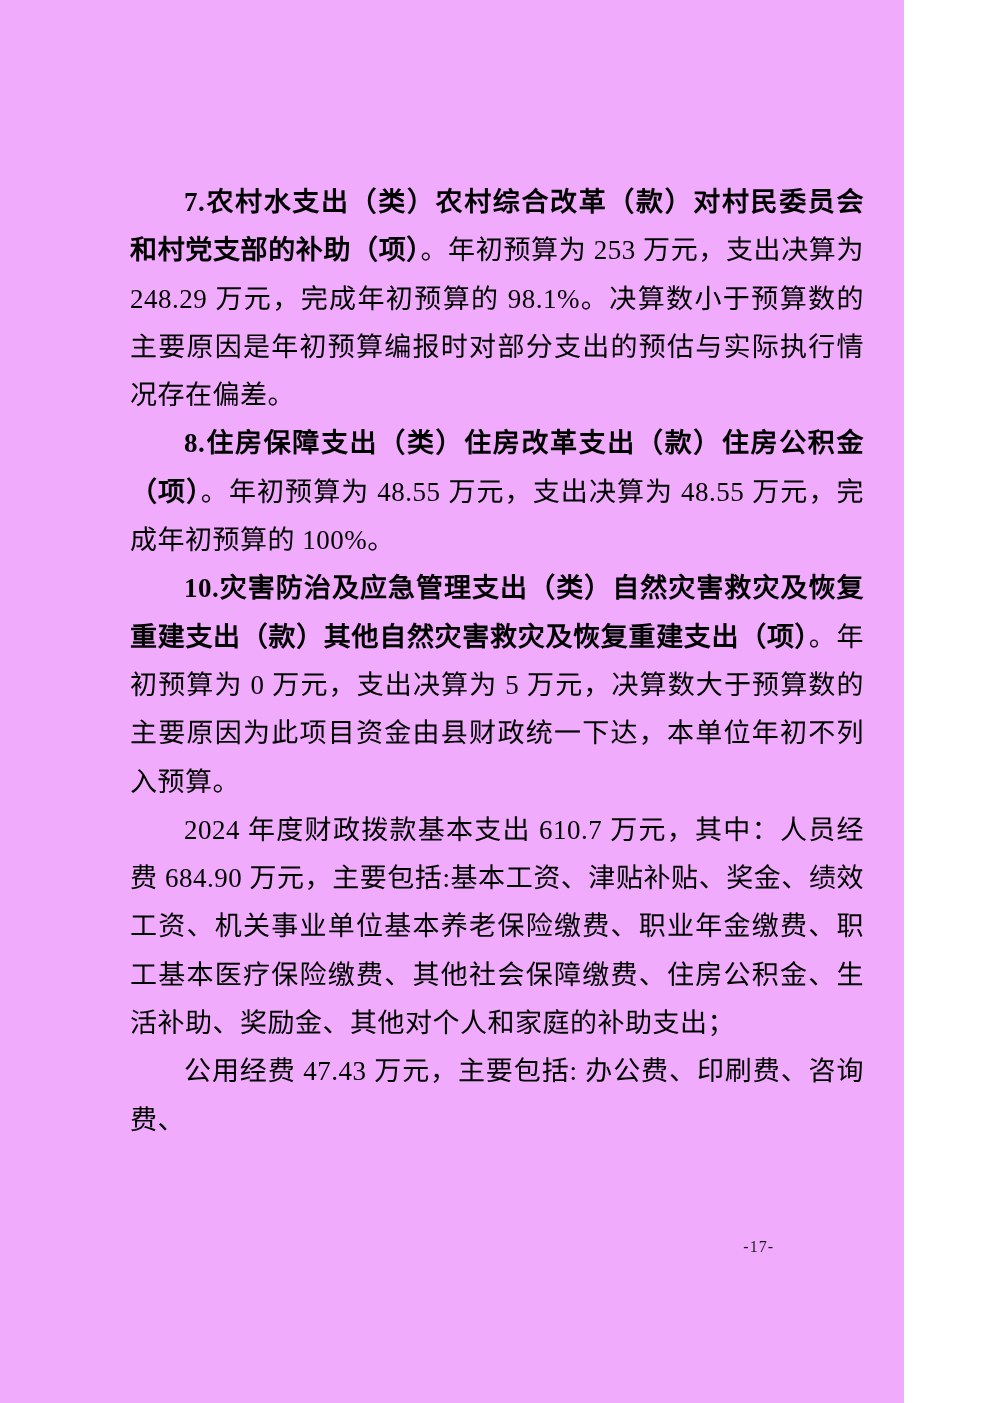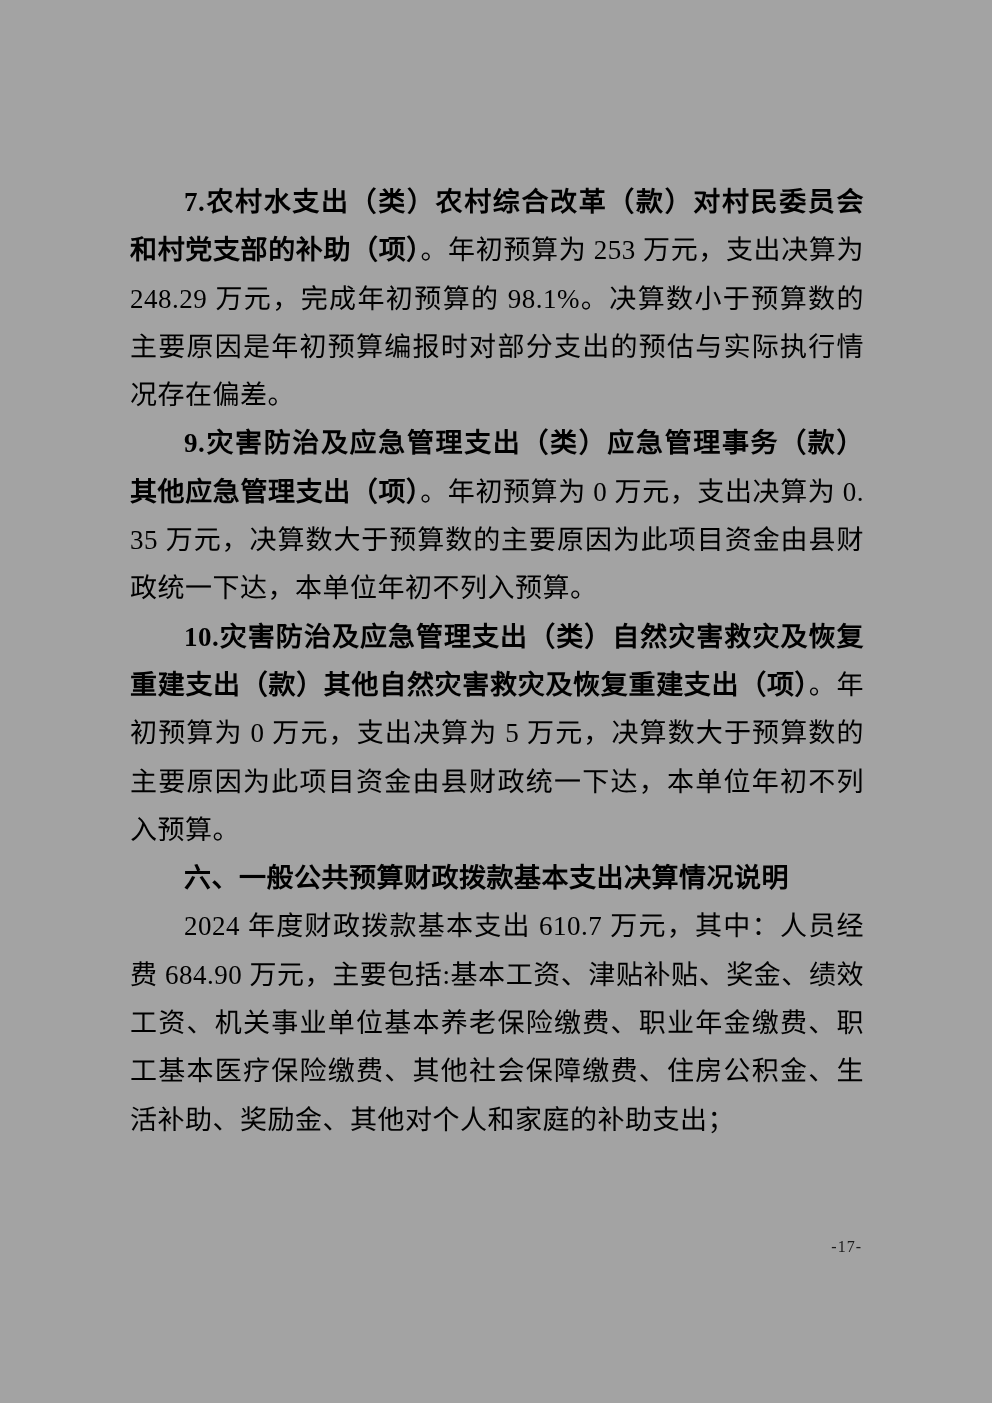--- a/index.html
+++ b/index.html
@@ -2,23 +2,23 @@
 <html lang="zh-CN"><head>
 <meta charset="utf-8">
 <style>
   html, body {
     margin: 0;
     padding: 0;
     background: #ffffff;
   }
   .page {
     position: relative;
-    width: 992px;
+    width: 904px;
     height: 1403px;
-    background: #a3a3a3;
+    background: #f0abfc;
     color: #000000;
     font-family: "Liberation Serif", "DejaVu Serif", serif;
     overflow: hidden;
   }
   .content {
     position: absolute;
     left: 130px;
     top: 178px;
     width: 734px;
   }
@@ -52,26 +52,26 @@
   }
 </style>
 </head>
 <body>
 
 <div class="page">
   <div class="content">
 
     <p class="para"><span class="bold-run">7.农村水支出（类）农村综合改革（款）对村民委员会和村党支部的补助（项）</span><span class="regular-run">。年初预算为 253 万元，支出决算为 248.29 万元，完成年初预算的 98.1%。决算数小于预算数的主要原因是年初预算编报时对部分支出的预估与实际执行情况存在偏差。</span></p>
 
+    <p class="para"><span class="bold-run">8.住房保障支出（类）住房改革支出（款）住房公积金（项）</span><span class="regular-run">。年初预算为 48.55 万元，支出决算为 48.55 万元，完成年初预算的 100%。</span></p>
 
-    <p class="para"><span class="bold-run">9.灾害防治及应急管理支出（类）应急管理事务（款）其他应急管理支出（项）</span><span class="regular-run">。年初预算为 0 万元，支出决算为 0.35 万元，决算数大于预算数的主要原因为此项目资金由县财政统一下达，本单位年初不列入预算。</span></p>
 
     <p class="para"><span class="bold-run">10.灾害防治及应急管理支出（类）自然灾害救灾及恢复重建支出（款）其他自然灾害救灾及恢复重建支出（项）</span><span class="regular-run">。年初预算为 0 万元，支出决算为 5 万元，决算数大于预算数的主要原因为此项目资金由县财政统一下达，本单位年初不列入预算。</span></p>
 
-    <p class="para section-heading"><span class="bold-run">六、一般公共预算财政拨款基本支出决算情况说明</span></p>
 
     <p class="para"><span class="regular-run">2024 年度财政拨款基本支出 610.7 万元，其中：人员经费 684.90 万元，主要包括:基本工资、津贴补贴、奖金、绩效工资、机关事业单位基本养老保险缴费、职业年金缴费、职工基本医疗保险缴费、其他社会保障缴费、住房公积金、生活补助、奖励金、其他对个人和家庭的补助支出；</span></p>
 
+    <p class="para"><span class="regular-run">公用经费 47.43 万元，主要包括: 办公费、印刷费、咨询费、</span></p>
 
   </div>
 
   <div class="page-number">-17-</div>
 </div>
 
 </body></html>

